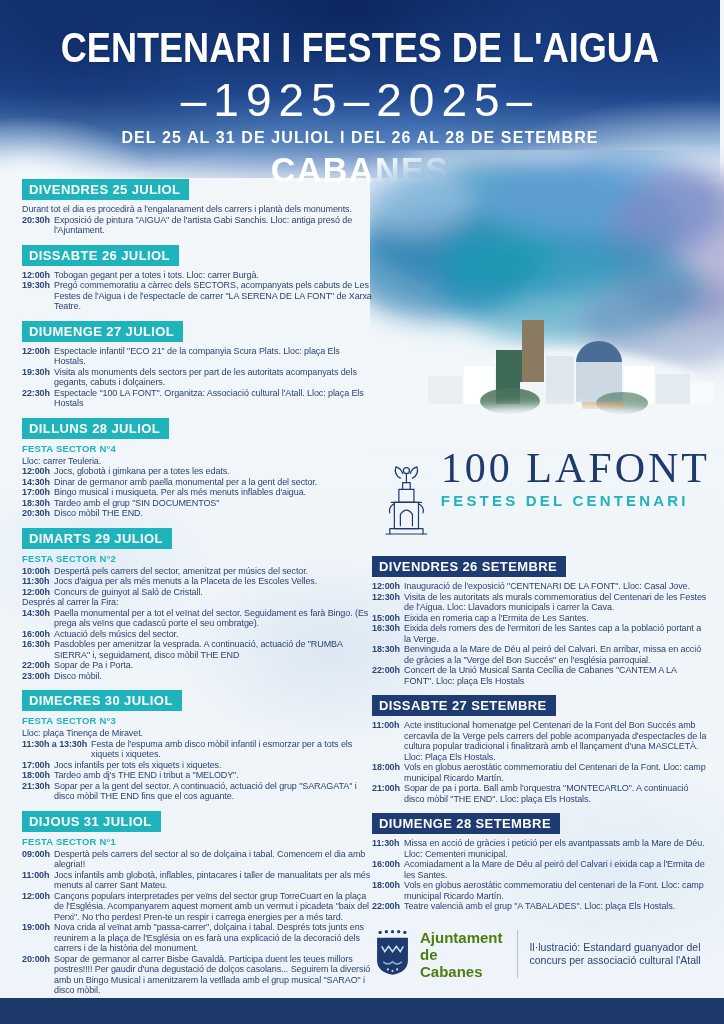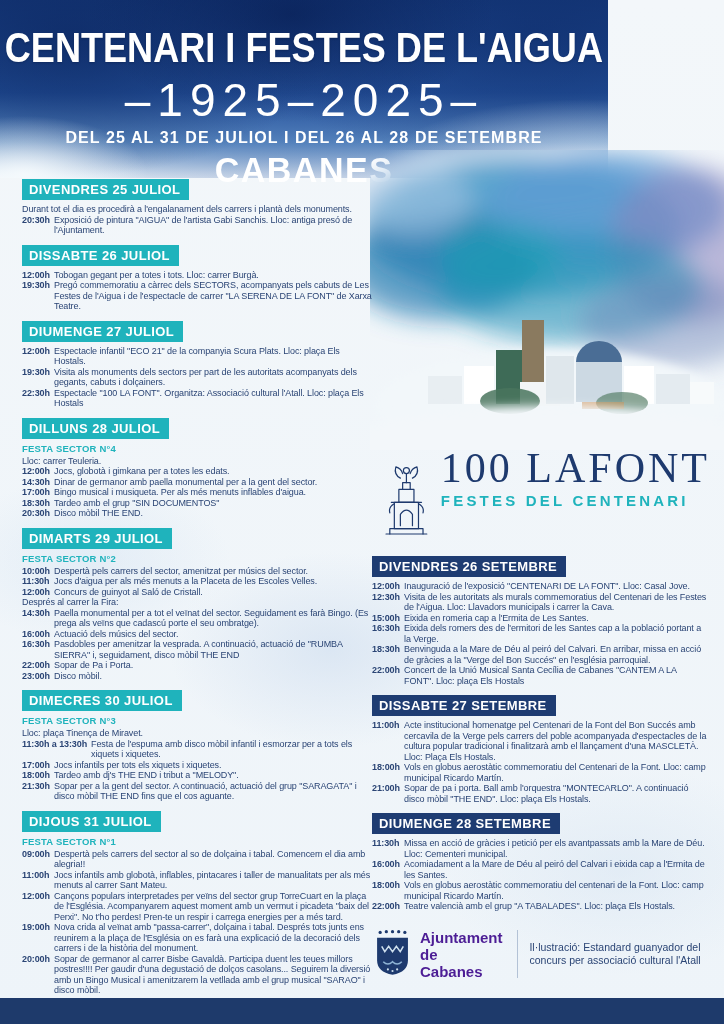--- a/index.html
+++ b/index.html
@@ -10,21 +10,21 @@
     background-color:#f3f7fa;
     background-image:
       radial-gradient(ellipse 230px 140px at 330px 650px, rgba(203,219,238,.55), transparent 70%),
       radial-gradient(ellipse 200px 120px at 90px 560px, rgba(210,226,242,.45), transparent 70%),
       radial-gradient(ellipse 260px 150px at 620px 870px, rgba(208,224,240,.4), transparent 70%),
       linear-gradient(#f3f7fa,#eef4f9);
   }
 
   
   .hdr {
-    position:absolute; left:0; top:0; width:608px; height:178px;
+    position:absolute; left:0; top:0; width:720px; height:178px;
     display:flex; flex-direction:column; align-items:center; justify-content:flex-start;
     padding-top:26px; text-align:center; color:#fff;
     background-image:
       radial-gradient(ellipse 190px 90px at 4% 98%, rgba(245,250,253,.95), transparent 65%),
       radial-gradient(ellipse 300px 110px at 96% 99%, rgba(225,237,248,.85), transparent 70%),
       radial-gradient(ellipse 280px 150px at 48% 8%, rgba(9,33,88,.8), transparent 72%),
       radial-gradient(ellipse 420px 190px at 88% 18%, rgba(16,48,112,.75), transparent 72%),
       radial-gradient(ellipse 360px 190px at 12% 22%, rgba(13,41,100,.8), transparent 72%),
       radial-gradient(ellipse 500px 160px at 50% 60%, rgba(43,86,160,.55), transparent 75%),
       linear-gradient(180deg,#16397a 0%, #23519b 52%, #6d9ccd 80%, #dfeaf4 97%, #eef4f9 100%);
@@ -57,21 +57,21 @@
   .illus { position:absolute; left:370px; top:150px; width:354px; height:300px; pointer-events:none; }
 
   
   .lafont { position:absolute; left:380px; top:446px; width:330px; height:102px; display:flex; align-items:flex-start; gap:8px; }
   .lafont-texts { display:flex; flex-direction:column; }
   .lafont-title { font-family:"Liberation Serif", serif; font-size:42px; color:#1e3a6e; letter-spacing:3px; line-height:44px; white-space:nowrap; }
   .lafont-sub { color:#1fb3bc; font-weight:700; font-size:15px; letter-spacing:3.2px; margin-top:2px; white-space:nowrap; }
 
   
   .credits { position:absolute; left:374px; top:926px; width:336px; display:flex; align-items:center; }
-  .org-texts { margin-left:9px; color:#4c1d95; font-weight:700; font-size:15px; line-height:17px; }
+  .org-texts { margin-left:9px; color:#4d7c0f; font-weight:700; font-size:15px; line-height:17px; }
   .vdiv { width:1px; height:48px; background:#b3c2d6; margin:0 12px 0 14px; }
   .credit-text { color:#2b4575; font-size:10.5px; line-height:13.5px; width:195px; }
 
   
   .footer-bar { position:absolute; left:0; bottom:0; width:724px; height:26px; background:#1e3a6b; }
 </style>
 </head>
 <body>
 
 <header class="hdr">

